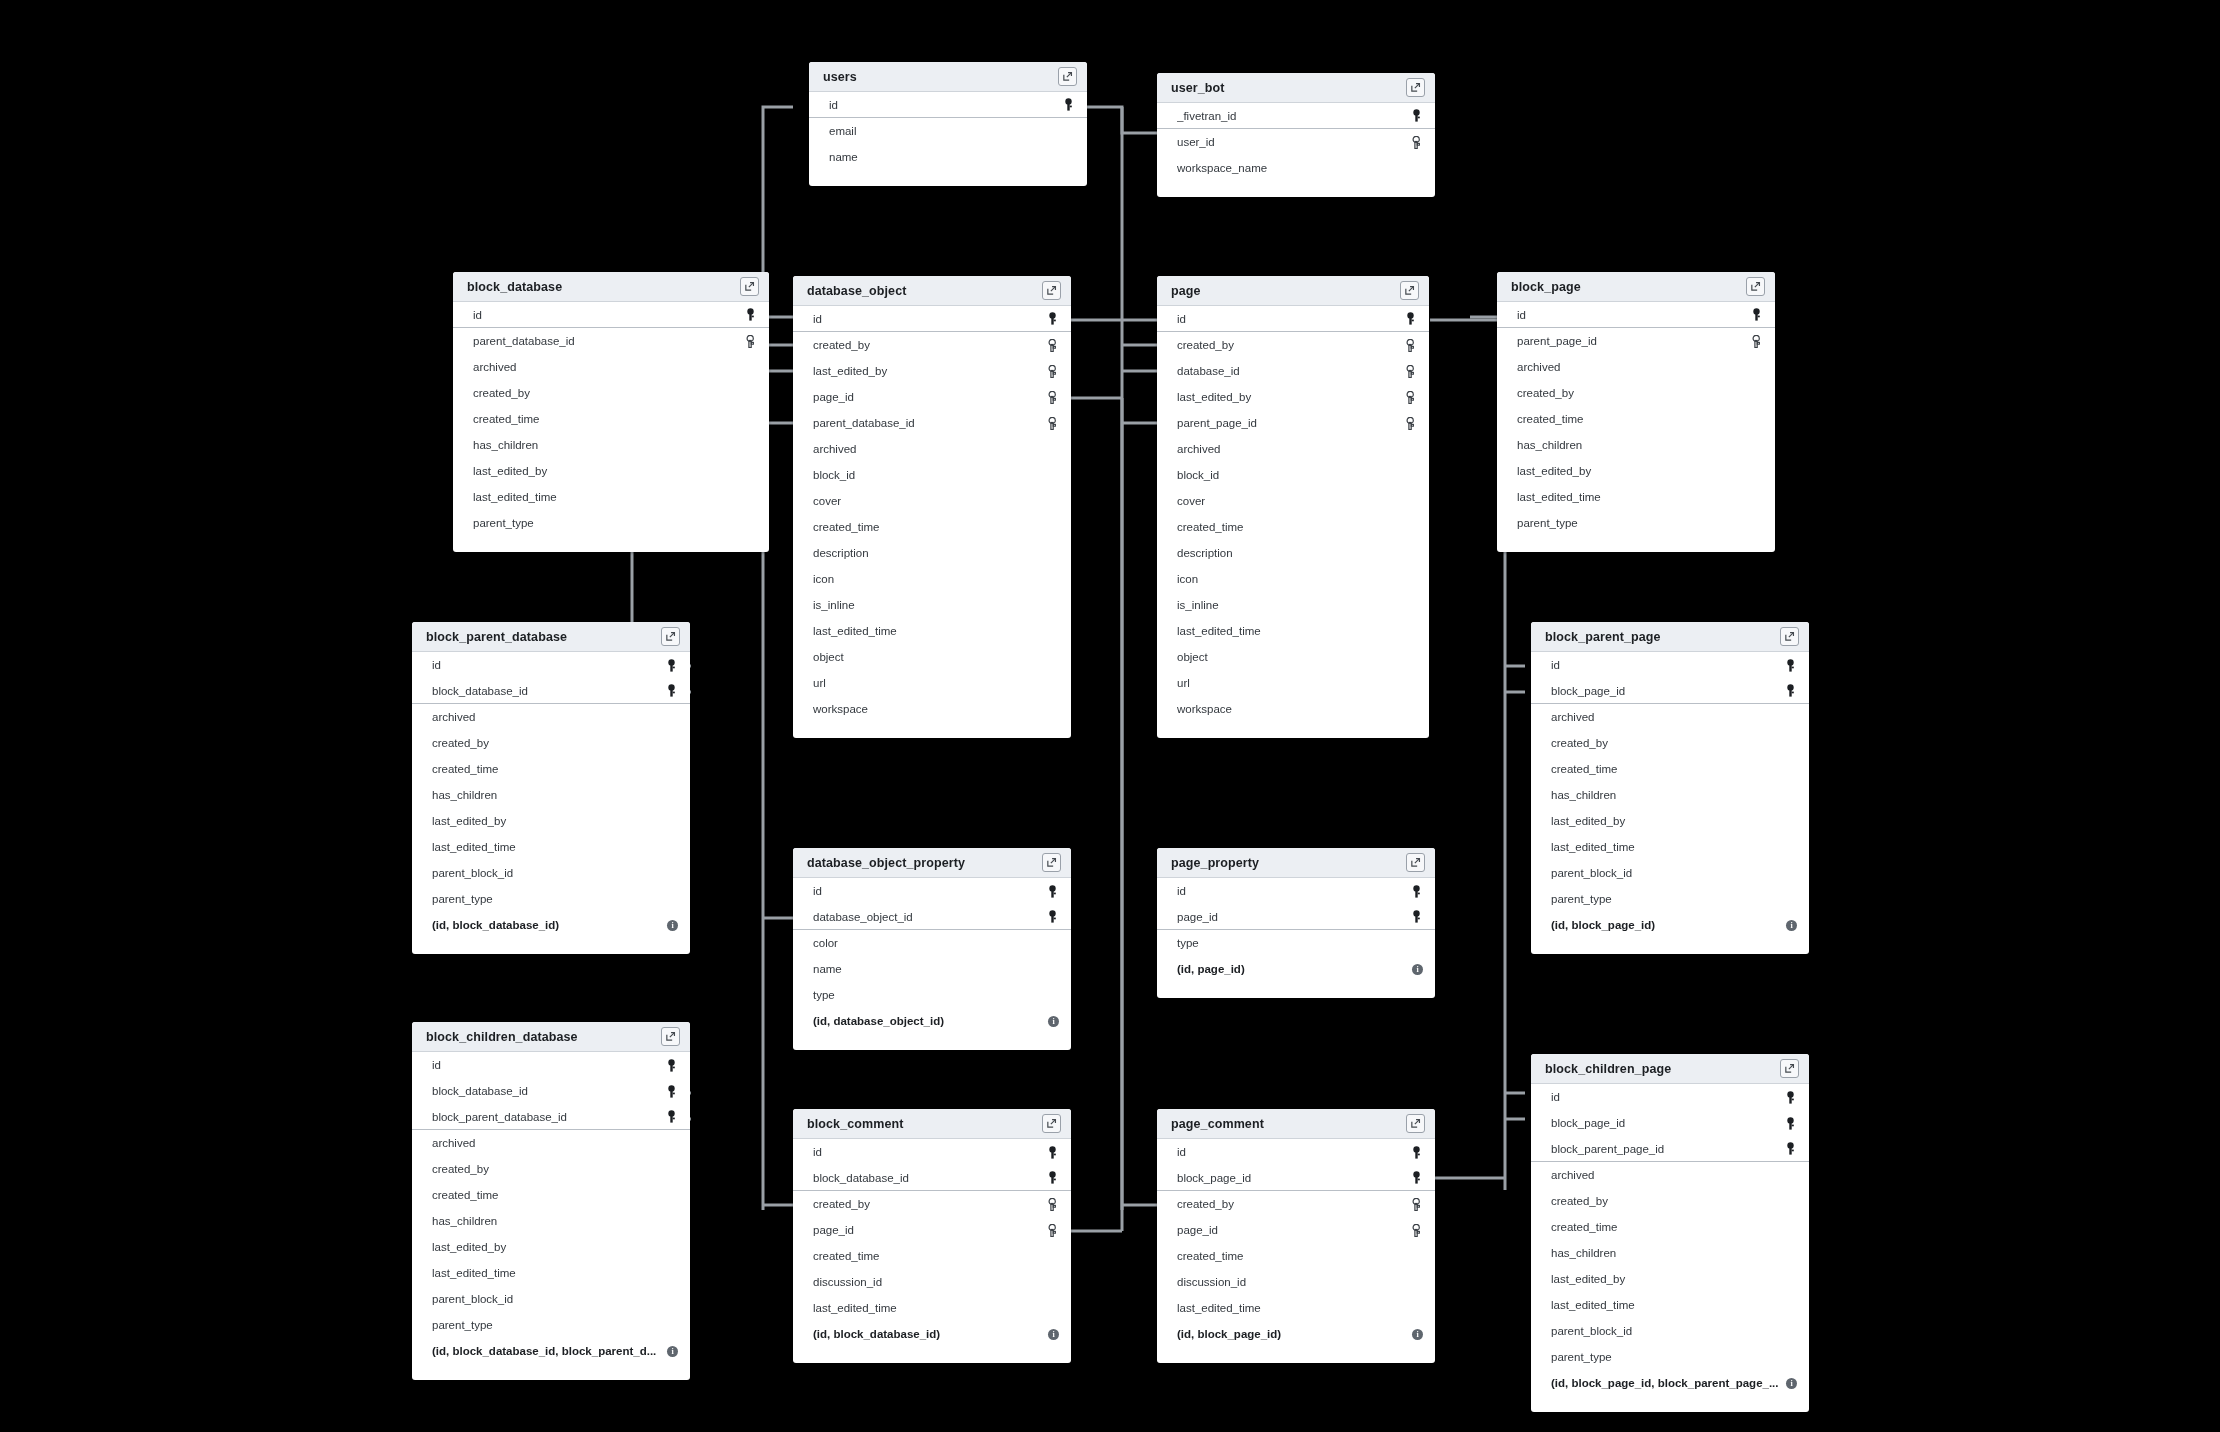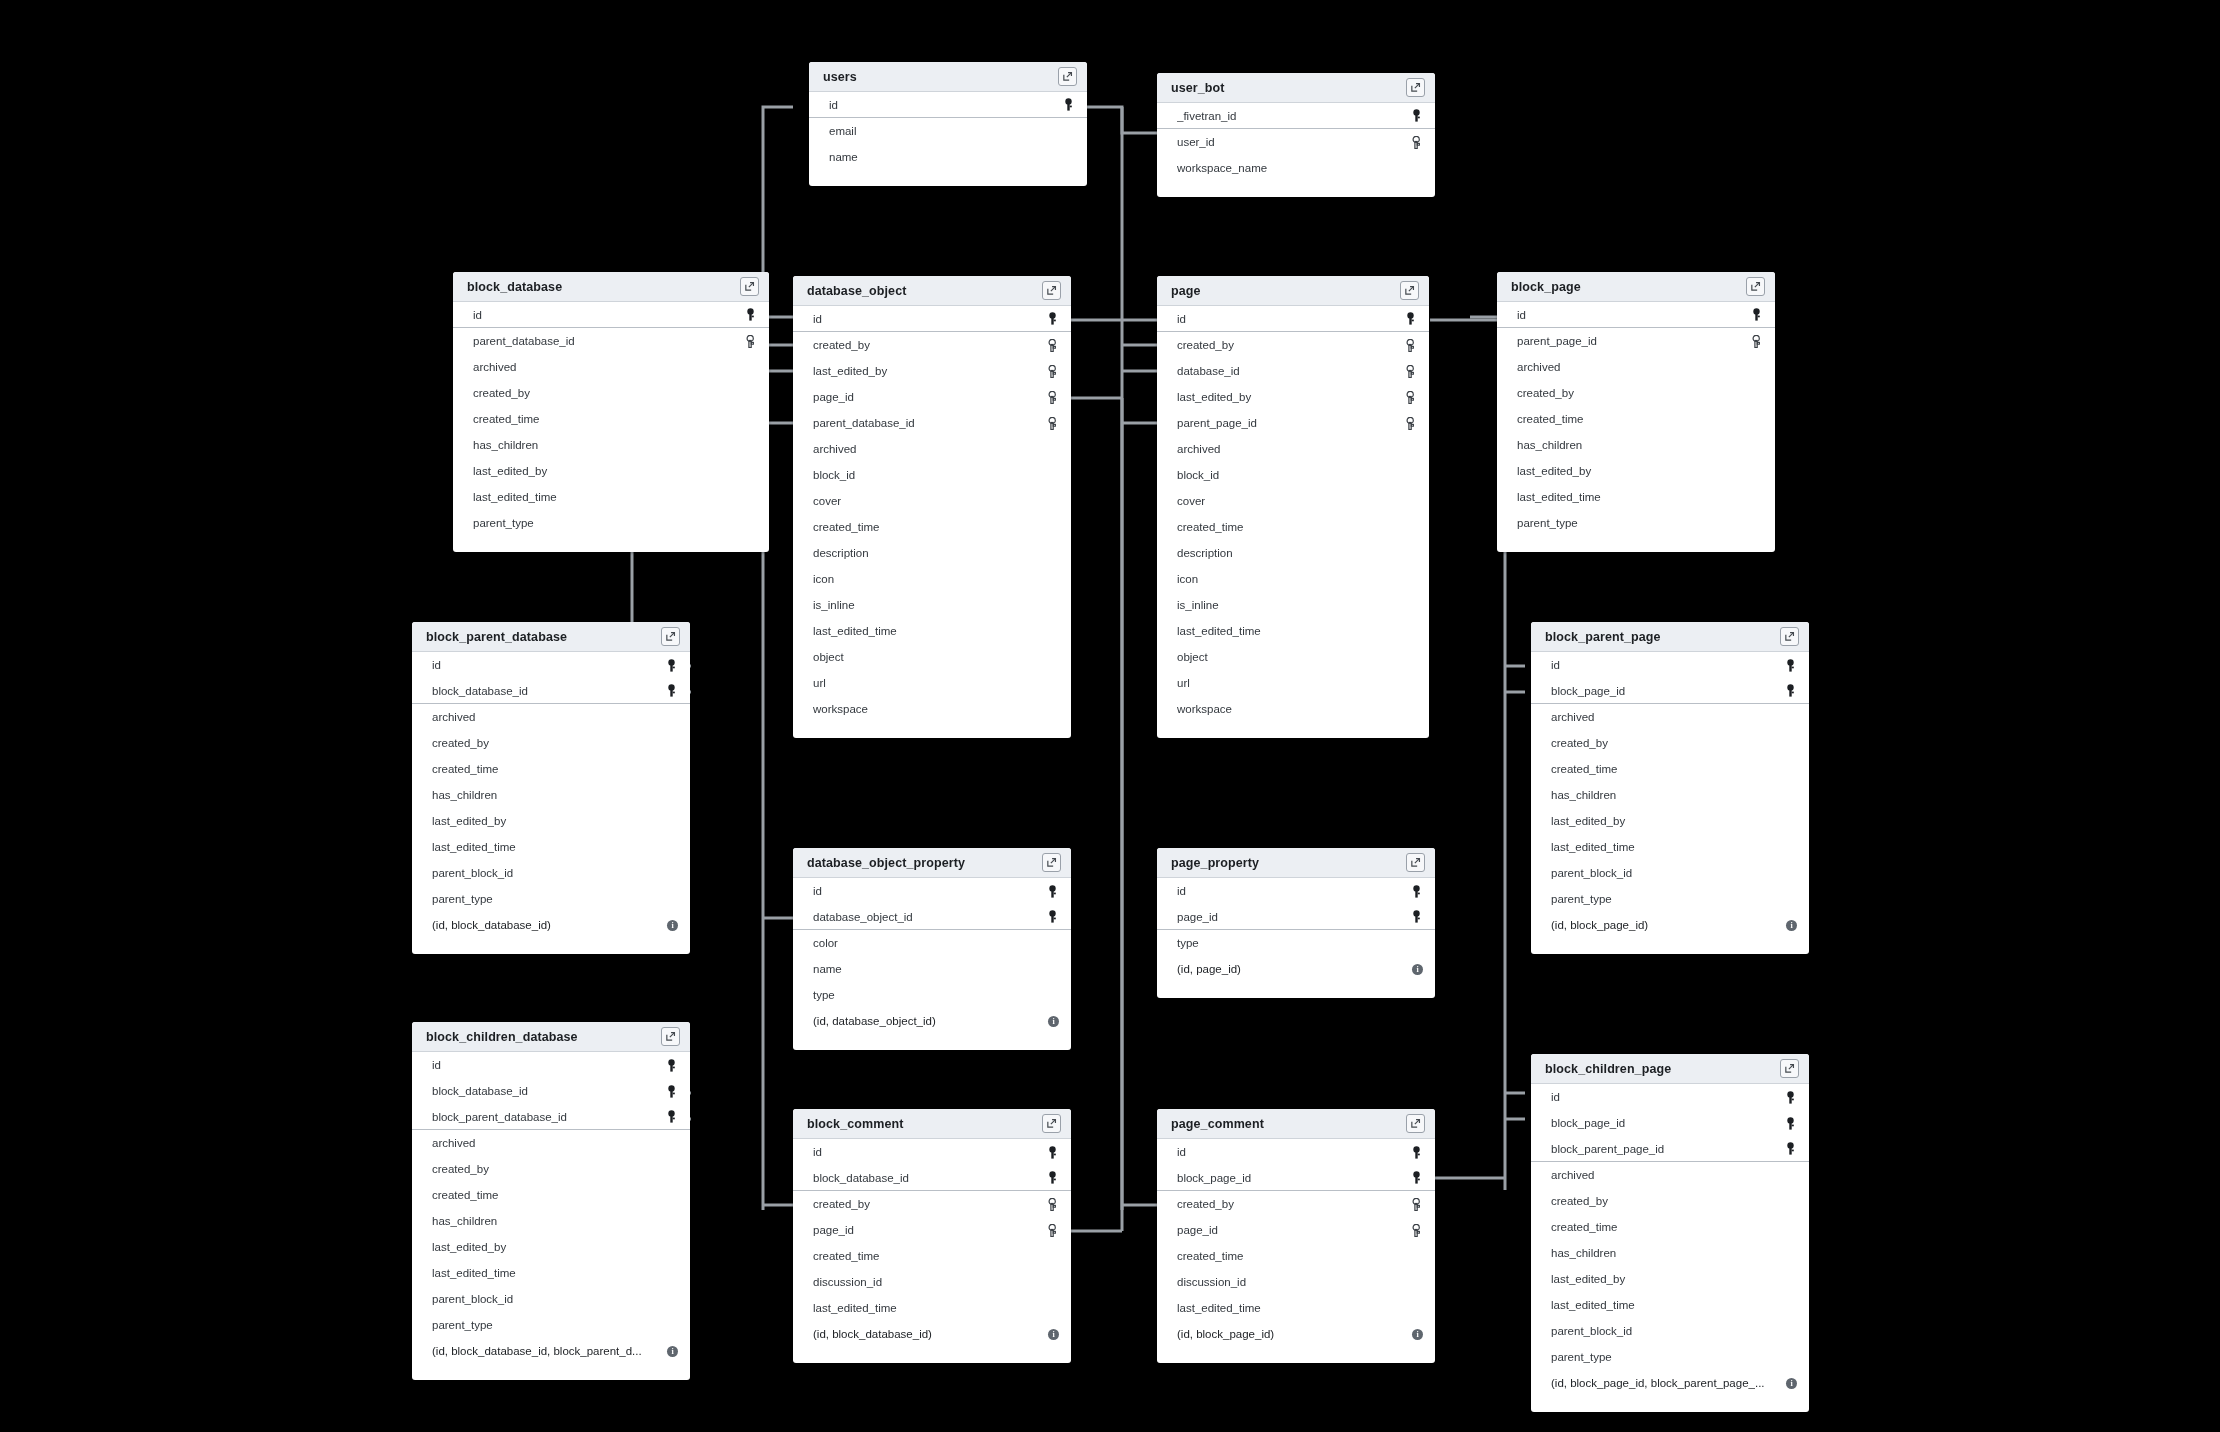--- a/index.html
+++ b/index.html
@@ -74,21 +74,21 @@
     border-bottom: 1px solid #b9bfc6;
   }
   .field-name {
     font-size: 11.5px;
     color: #33383e;
     white-space: nowrap;
     flex: 1;
     overflow: hidden;
   }
   .field-row.composite .field-name {
-    font-weight: normal;
+    font-weight: bold;
     color: #1c1f23;
   }
   .key-slot {
     width: 14px;
     height: 16px;
     display: flex;
     align-items: center;
     justify-content: center;
     flex-shrink: 0;
   }

